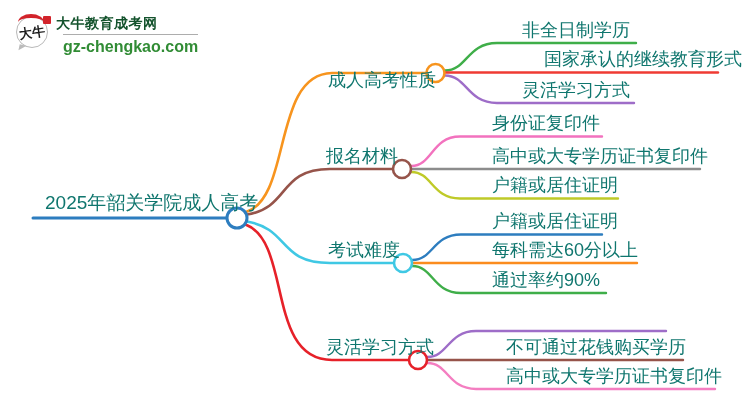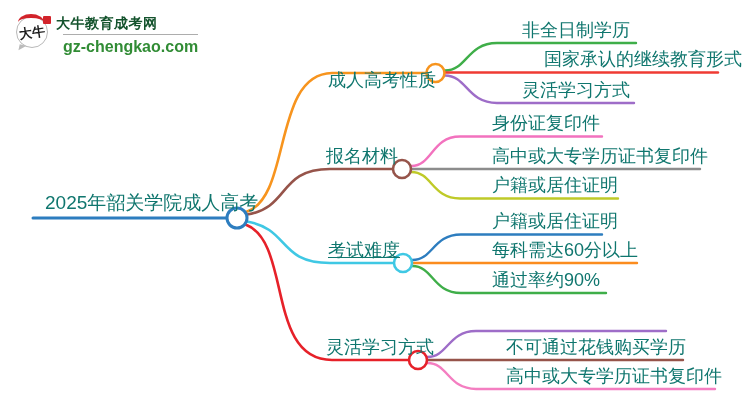--- a/index.html
+++ b/index.html
@@ -85,21 +85,21 @@
   <div class="lbl branch-lbl" style="left:328px;top:49px;margin-top:20px;">成人高考性质</div>
   <div class="lbl leaf-lbl" style="left:522px;top:19px;">非全日制学历</div>
   <div class="lbl leaf-lbl" style="left:544px;top:48px;">国家承认的继续教育形式</div>
   <div class="lbl leaf-lbl" style="left:522px;top:79px;">灵活学习方式</div>
 
   <div class="lbl branch-lbl" style="left:326px;top:145px;">报名材料</div>
   <div class="lbl leaf-lbl" style="left:492px;top:112px;">身份证复印件</div>
   <div class="lbl leaf-lbl" style="left:492px;top:145px;">高中或大专学历证书复印件</div>
   <div class="lbl leaf-lbl" style="left:492px;top:174px;">户籍或居住证明</div>
 
-  <div class="lbl branch-lbl" style="left:328px;top:239px;text-decoration:underline;">考试难度</div>
+  <div class="lbl branch-lbl" style="left:328px;top:239px;">考试难度</div>
   <div class="lbl leaf-lbl" style="left:492px;top:210px;">户籍或居住证明</div>
   <div class="lbl leaf-lbl" style="left:492px;top:239px;">每科需达60分以上</div>
   <div class="lbl leaf-lbl" style="left:492px;top:269px;">通过率约90%</div>
 
   <div class="lbl branch-lbl" style="left:326px;top:336px;">灵活学习方式</div>
   <div class="lbl leaf-lbl" style="left:506px;top:336px;">不可通过花钱购买学历</div>
   <div class="lbl leaf-lbl" style="left:506px;top:365px;">高中或大专学历证书复印件</div>
 
 </div>
 

